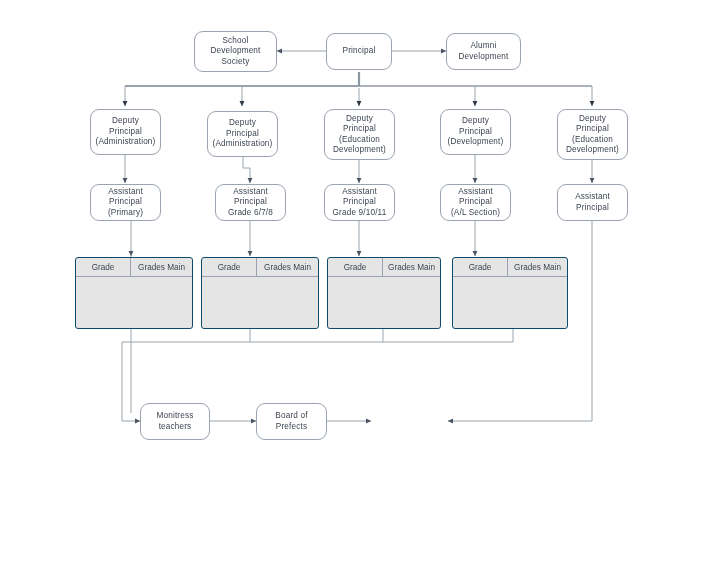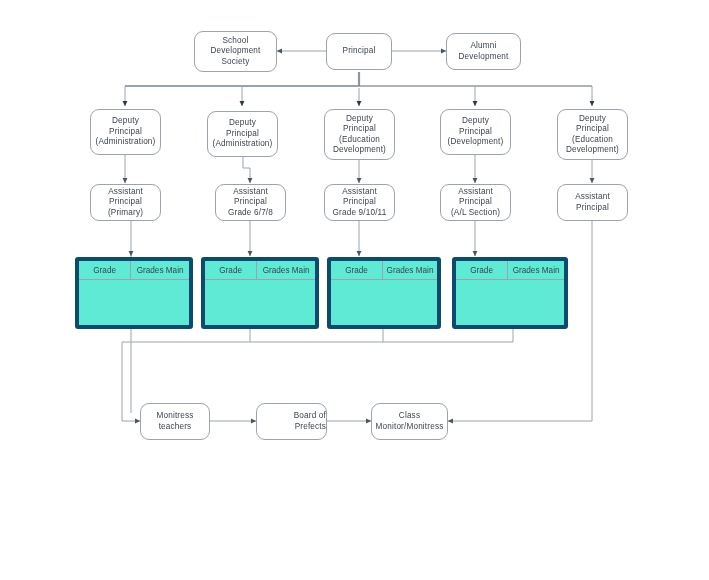--- a/index.html
+++ b/index.html
@@ -44,23 +44,23 @@
   }
   .node .lbl {
     display: block;
     width: 100%;
     white-space: pre-line;
     letter-spacing: 0.02em;
   }
   .gradebox {
     position: absolute;
     box-sizing: border-box;
-    border: 4px solid #0c4a6e;
+    border: 1px solid #0c4a6e;
     border-radius: 3px;
-    background: #5eead4;
+    background: #e5e5e5;
     z-index: 2;
     display: flex;
     flex-direction: column;
   }
   .gradebox .hdr {
     display: flex;
     height: 18px;
     border-bottom: 1px solid #9aa4ae;
     flex: 0 0 auto;
   }
@@ -249,23 +249,19 @@
       <div class="cell" style="width:60px;">Grades Main</div>
     </div>
     <div class="body"></div>
   </div>
 
   <div class="node rounded" style="left:140px; top:403px; width:70px; height:37px;">
     <span class="lbl">Monitress
 teachers</span>
   </div>
 
-  <div class="node rounded" style="left:256px; top:403px; width:71px; height:37px;text-align:right;">
+  <div class="node rounded" style="left:256px; top:403px; width:71px; height:37px;">
     <span class="lbl">Board of
 Prefects</span>
   </div>
 
-  <div class="node rounded" style="left:371px; top:403px; width:77px; height:37px;">
-    <span class="lbl">Class
-Monitor/Monitress</span>
-  </div>
 
 </div>
 
 </body></html>

